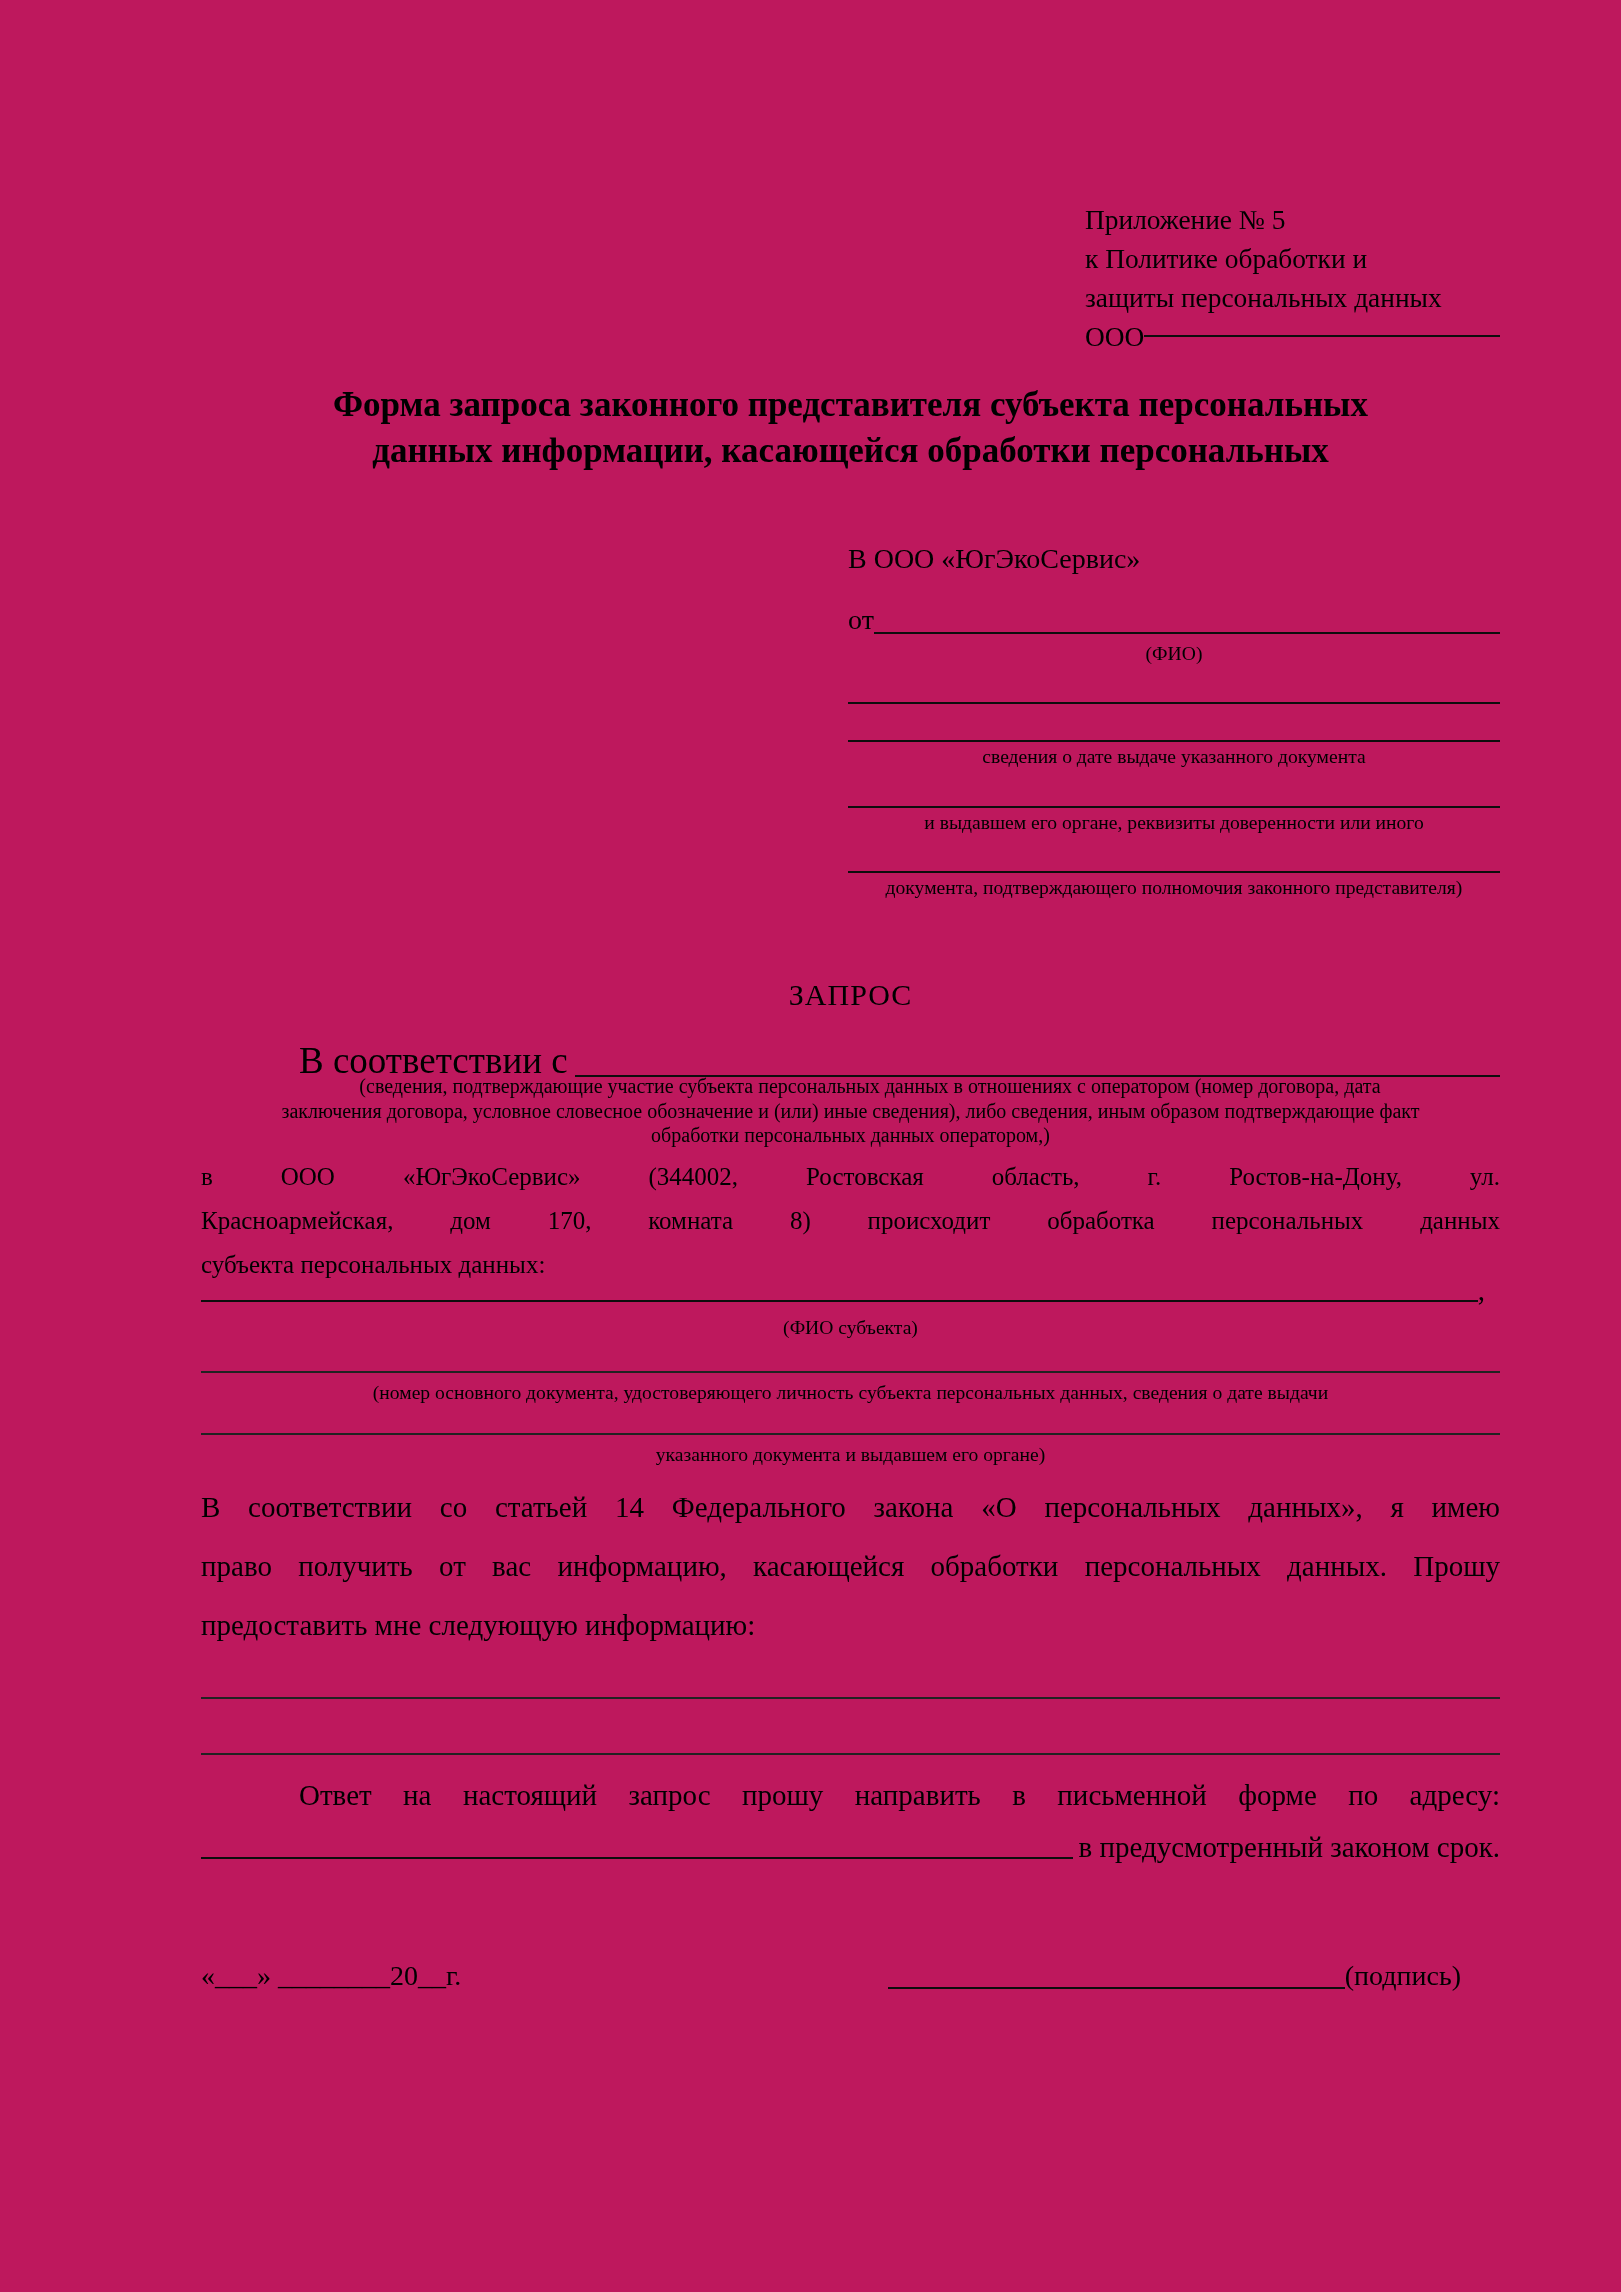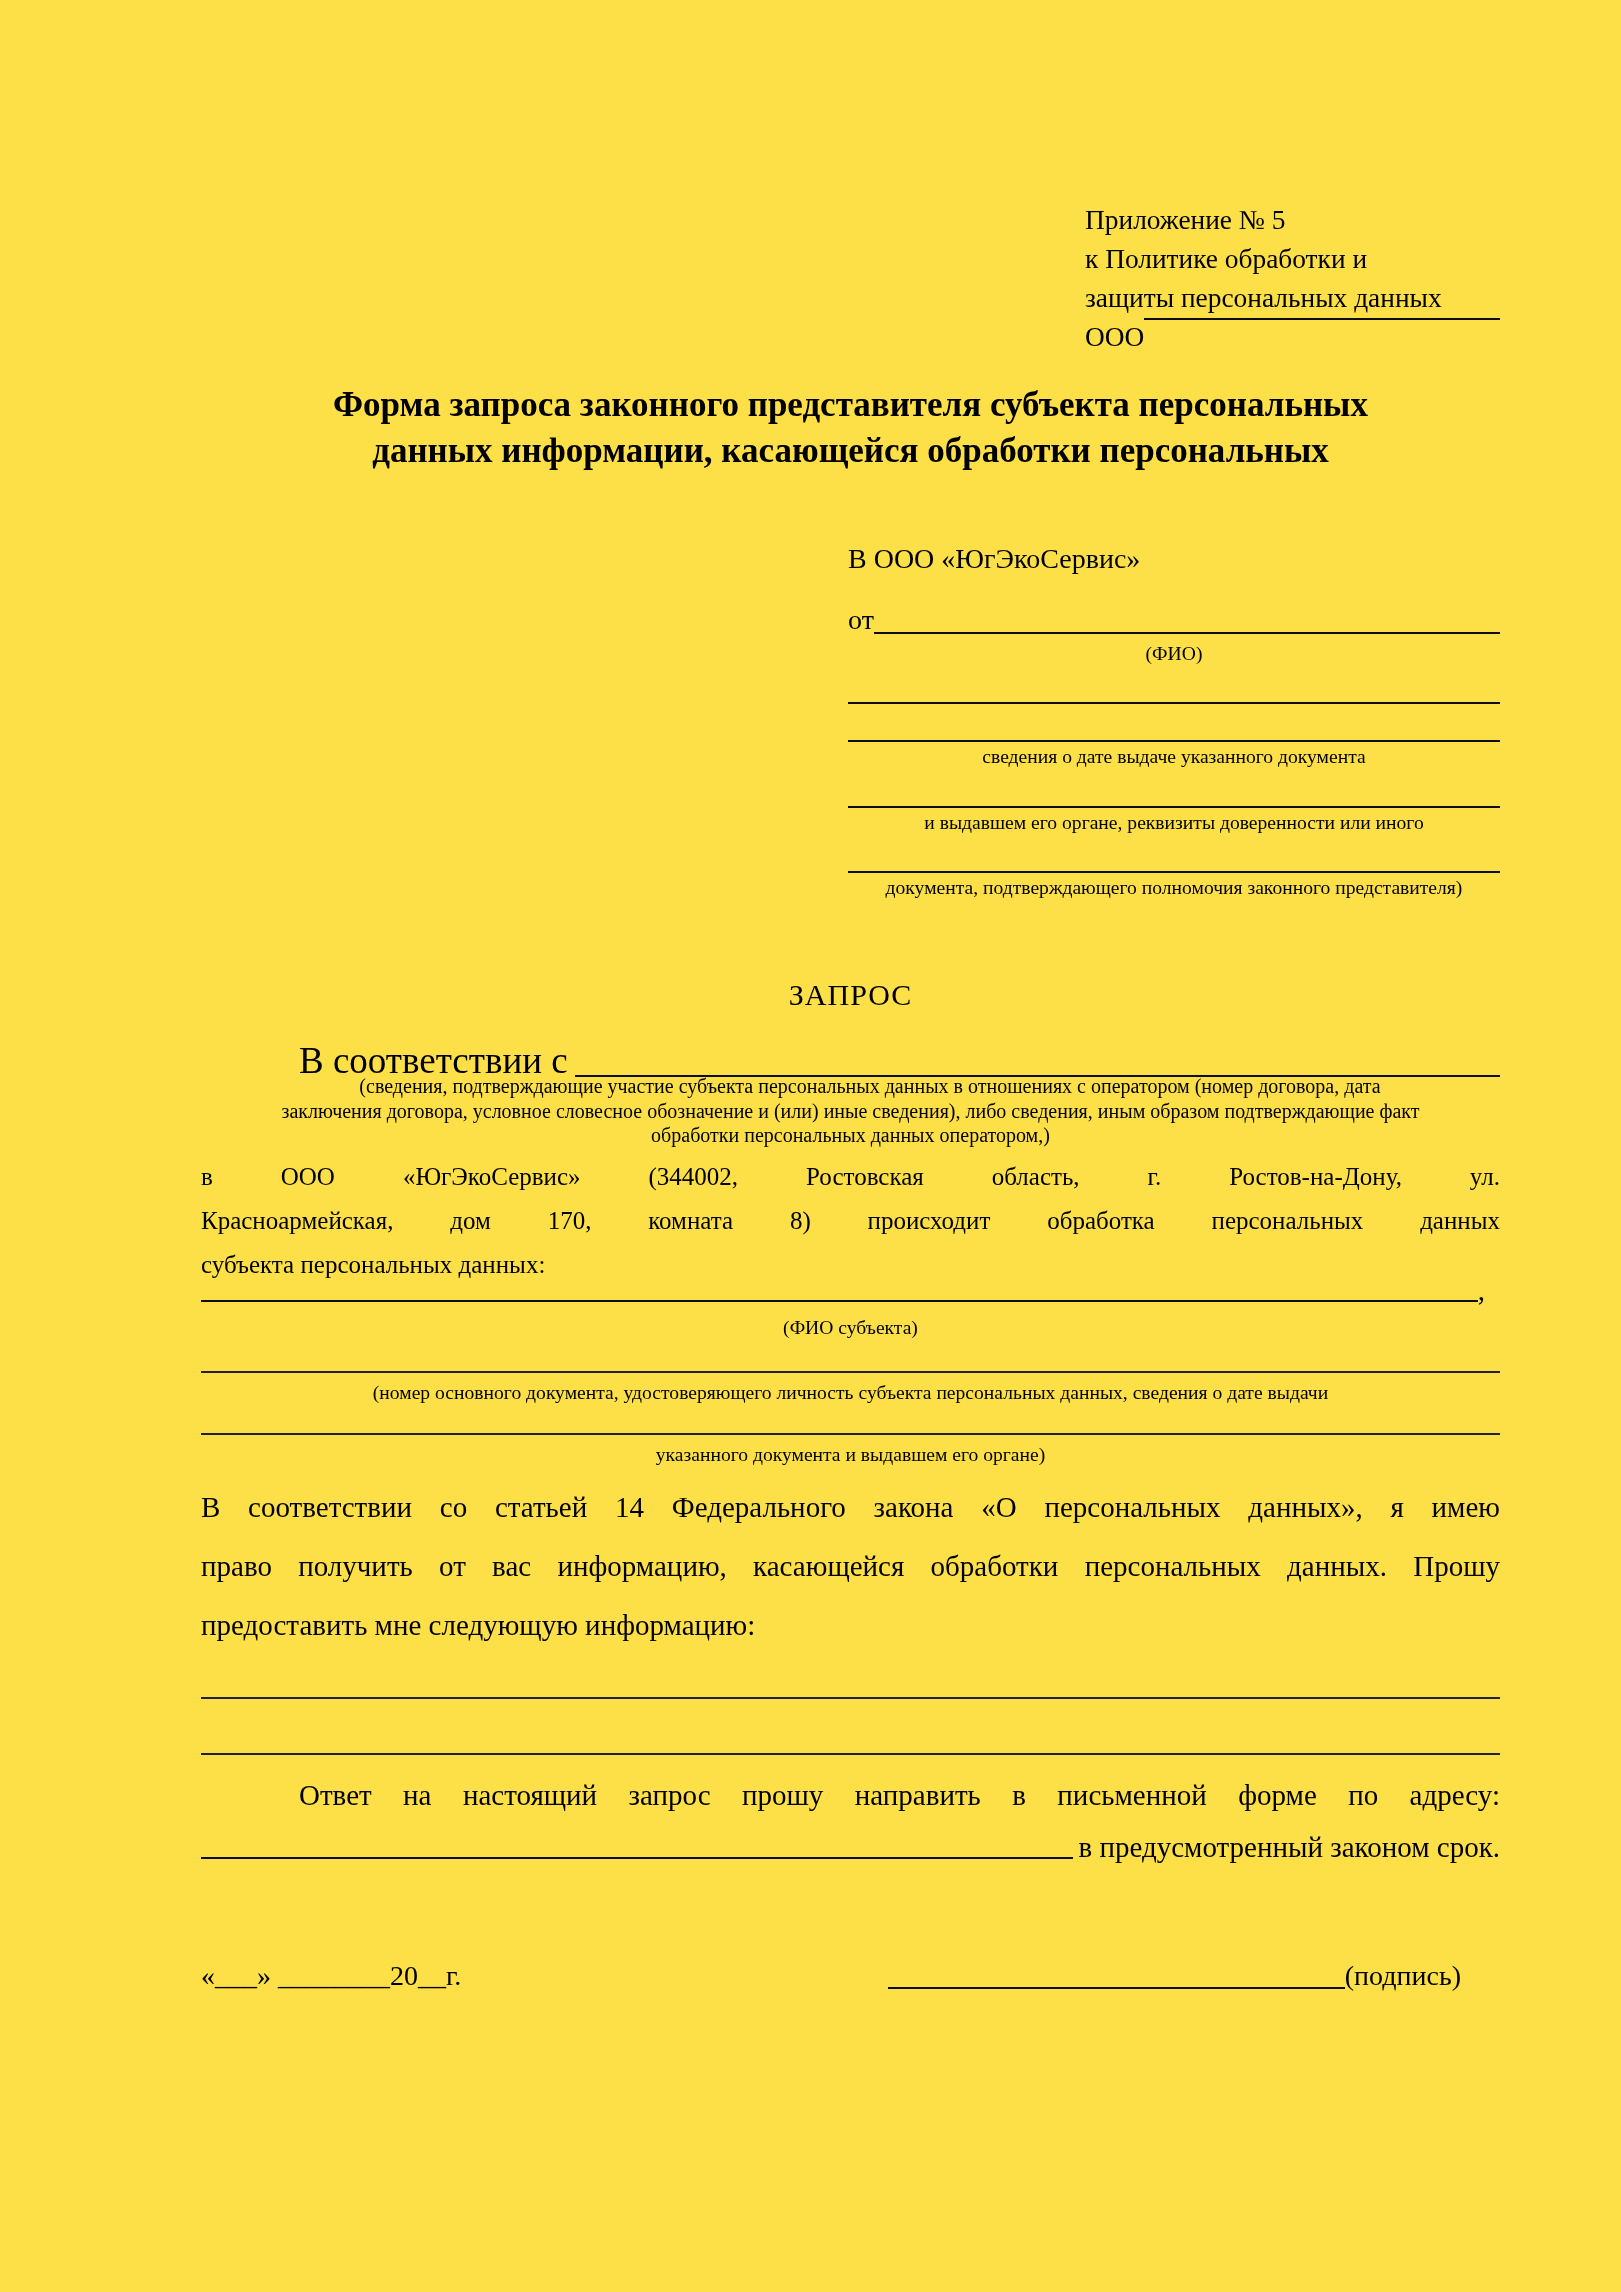--- a/index.html
+++ b/index.html
@@ -1,36 +1,36 @@
 <!DOCTYPE html>
 <html><head>
 <meta charset="utf-8">
 <style>
   html,body{margin:0;padding:0;background:#888;}
   .page{
     position:relative;
     width:1621px;
     height:2293px;
     margin:0 auto;
-    background:#fde047;
+    background:#be185d;
     font-family:"Liberation Serif","DejaVu Serif",serif;
     color:#000;
     overflow:hidden;
   }
   
   .abs{position:absolute;}
   .just{text-align:justify;text-align-last:justify;}
   .fill-row{display:flex;align-items:flex-end;}
   .fill-line{flex:1;border-bottom:2px solid #0d0d0d;margin-bottom:4.9px;}
   .rule{height:0;border-top:2.9px solid #222;}
   .cap{font-size:19.6px;line-height:25.5px;text-align:center;}
 
   
   .appendix{top:201px;left:1085px;width:415px;font-size:27.4px;line-height:39px;}
-  .appendix .ooo-row{display:flex;align-items:flex-start;}
+  .appendix .ooo-row{display:flex;align-items:center;}
   .appendix .fill-line{border-bottom:2.9px solid #0d0d0d;margin-bottom:3.9px;}
 
   
   .title{top:382px;left:201px;width:1299px;font-size:35px;line-height:46px;font-weight:bold;text-align:center;}
 
   
   .addressee{top:539px;left:848px;width:652px;font-size:28px;line-height:39px;}
   .addressee .from-row{margin-top:21.6px;font-size:28px;}
   .addressee .a-rule{margin-top:36px;height:0;border-top:2px solid #0d0d0d;}
   .addressee .cap{margin-top:2px;}

